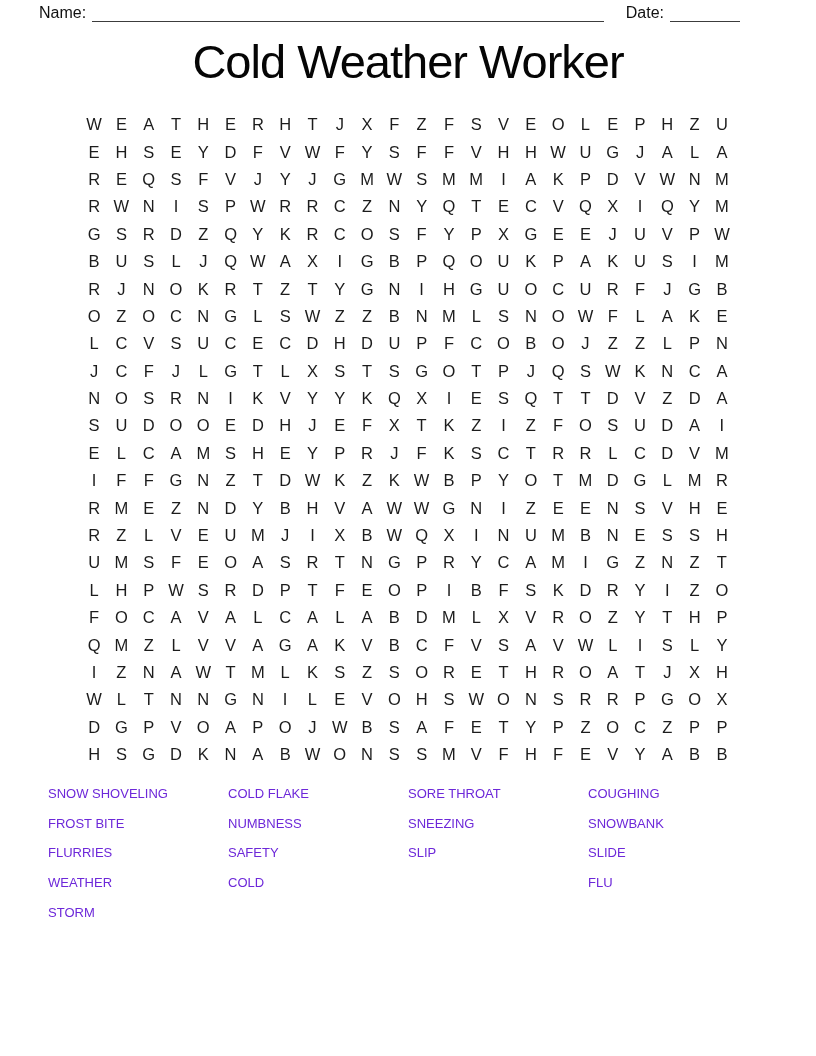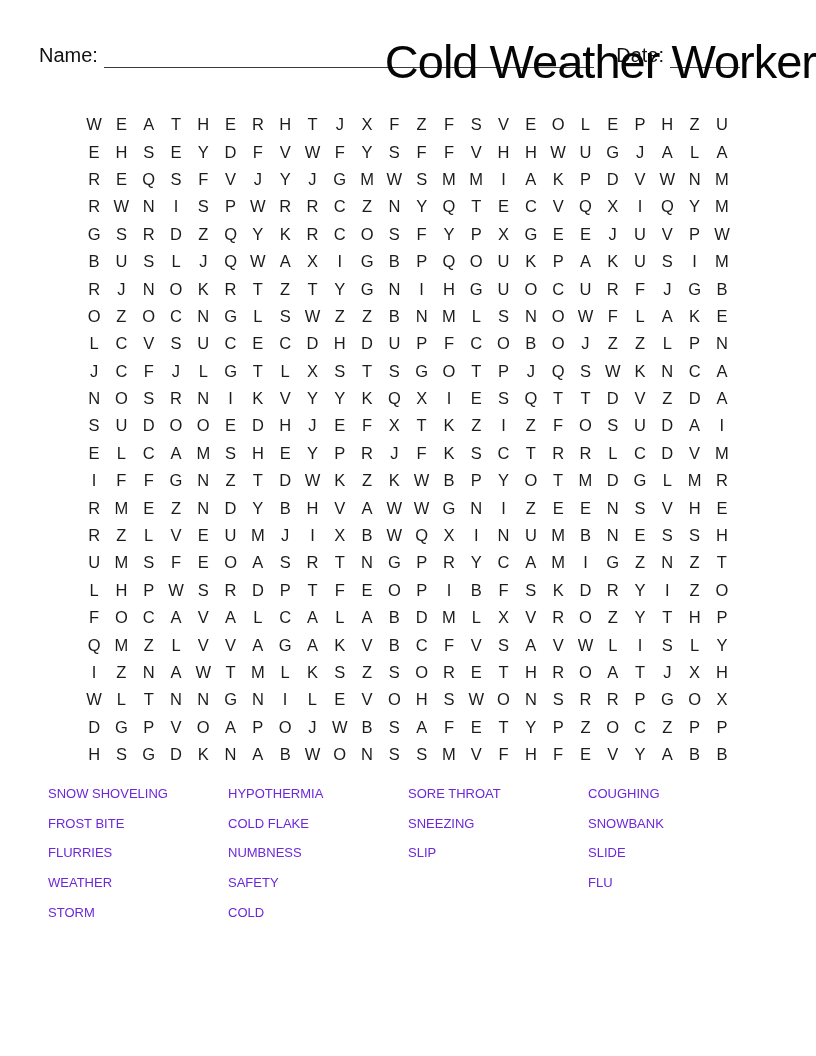--- a/index.html
+++ b/index.html
@@ -15,25 +15,24 @@
     color: #1b1b1b;
   }
 
   
   .header-row {
     position: absolute;
     top: 2px;
     left: 39px;
     right: 76px;
     display: flex;
-    align-items: flex-end;
-    font-size: 20px;
+    align-items: center;
+    font-size: 16px;
     color: #111;
     height: 22px;
-    margin-top: 44px;
   }
   .hdr-label { white-space: nowrap; padding-bottom: 1px; }
   .name-line {
     flex: 1 1 auto;
     border-bottom: 1.6px solid #3c3c3c;
     height: 18px;
     margin-left: 6px;
   }
   .date-label { margin-left: 22px; }
   .date-line {
@@ -42,21 +41,21 @@
     height: 18px;
     margin-left: 6px;
   }
 
   
   .title {
     position: absolute;
     top: 34px;
     left: 0;
     width: 100%;
-    text-align: right;
+    text-align: center;
     font-size: 47px;
     font-weight: 500;
     letter-spacing: -1px;
     color: #050505;
   }
 
   
   .grid {
     position: absolute;
     top: 111px;
@@ -688,21 +687,20 @@
 
   <div class="word-list">
       <div class="word-col">
         <div class="word">SNOW SHOVELING</div>
         <div class="word">FROST BITE</div>
         <div class="word">FLURRIES</div>
         <div class="word">WEATHER</div>
         <div class="word">STORM</div>
       </div>
       <div class="word-col">
-        <div class="word">HYPOTHERMIA</div>
         <div class="word">COLD FLAKE</div>
         <div class="word">NUMBNESS</div>
         <div class="word">SAFETY</div>
         <div class="word">COLD</div>
       </div>
       <div class="word-col">
         <div class="word">SORE THROAT</div>
         <div class="word">SNEEZING</div>
         <div class="word">SLIP</div>
       </div>

